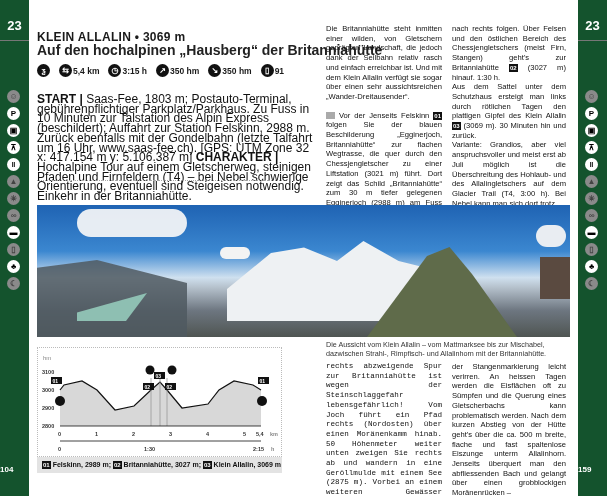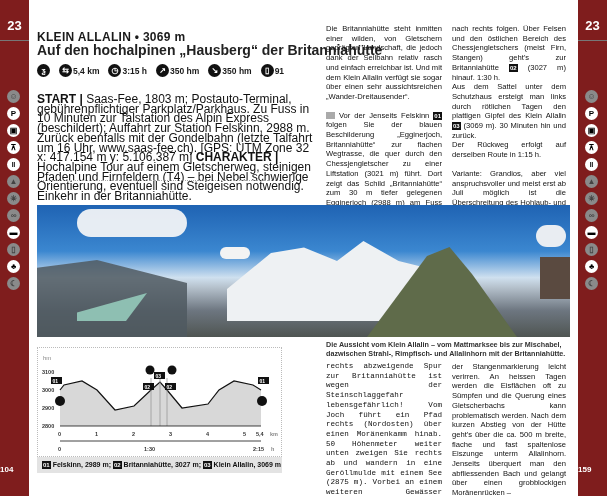--- a/index.html
+++ b/index.html
@@ -1,19 +1,19 @@
 <!DOCTYPE html>
 <html><head>
 <meta charset="utf-8">
 <style>
   * { box-sizing: border-box; margin: 0; padding: 0; }
   html, body { width: 607px; height: 496px; overflow: hidden; background: #ffffff; }
   body { position: relative; font-family: "Liberation Sans", sans-serif; color: #1a1a1a; }
 
-  .edge { position: absolute; top: 0; width: 29px; height: 496px; background: #7f1d1d; }
+  .edge { position: absolute; top: 0; width: 29px; height: 496px; background: #14532d; }
   .edge.left { left: 0; }
   .edge.right { right: 0; width: 29px; }
   .edge .tour-num { position: absolute; top: 18px; width: 100%; text-align: center; color: #fff; font-weight: bold; font-size: 13px; }
   .edge .rule { position: absolute; top: 40px; left: 0; width: 100%; height: 1px; background: #777; }
   .edge .pagenum { position: absolute; top: 465px; width: 100%; color: #fff; font-size: 8px; font-weight: bold; }
   .edge .icons { position: absolute; top: 90px; left: 7px; display: flex; flex-direction: column; gap: 4px; }
   .edge .icons .ic { width: 13px; height: 13px; border-radius: 50%; background: #fff; color: #000; font-size: 8px; font-weight: bold; line-height: 13px; text-align: center; }
   .edge .icons .ic.dim { background: #8a8a8a; color: #444; }
 
   .title { position: absolute; left: 37px; top: 18px; font-size: 12px; font-weight: bold; letter-spacing: 0.3px; margin-top: 12px; }
@@ -41,21 +41,21 @@
   .photo .snow { position: absolute; left: 190px; top: 36px; width: 220px; height: 80px; background: #eef1f3;
     clip-path: polygon(0 60%, 20% 15%, 35% 8%, 50% 25%, 62% 0, 78% 25%, 100% 40%, 100% 100%, 0 100%); }
   .photo .peak { position: absolute; left: 330px; top: 42px; width: 150px; height: 90px; background: #5f6b4a;
     clip-path: polygon(0 100%, 40% 10%, 55% 0, 70% 30%, 100% 100%); }
   .photo .rightrock { position: absolute; right: 0; top: 52px; width: 30px; height: 42px; background: #5a4a40; }
   .photo .lake { position: absolute; left: 40px; top: 88px; width: 70px; height: 28px; background: #8ebfb2;
     clip-path: polygon(0 70%, 100% 0, 70% 100%, 0 100%); }
   .photo .leftmnt { position: absolute; left: 0; top: 55px; width: 150px; height: 77px; background: #4f5960;
     clip-path: polygon(0 10%, 40% 0, 100% 30%, 100% 100%, 0 100%); opacity: 0.85; }
 
-  .caption { position: absolute; left: 326px; top: 340px; width: 244px; font-size: 7.2px; line-height: 9px; font-weight: bold; color: #333; }
+  .caption { position: absolute; left: 326px; top: 340px; width: 244px; font-size: 7.2px; line-height: 9px; font-weight: normal; color: #333; }
 
   .profile { position: absolute; left: 37px; top: 347px; width: 245px; height: 110px; border: 1px dotted #bbb; }
   .profile svg { position: absolute; left: 0; top: 0; }
   .legend { position: absolute; left: 37px; top: 457px; width: 245px; height: 16px; background: #e3e3e3; font-size: 7px; font-weight: bold; line-height: 16px; padding-left: 5px; color: #111; white-space: nowrap; }
 </style>
 </head>
 <body>
 
 <div class="edge left">
   <div class="tour-num">23</div>
@@ -148,21 +148,20 @@
   <p class="tight">
     <span>nach rechts folgen. Über Felsen und den östlichen Bereich des Chessjengletschers (meist Firn, Stangen) geht's zur Britanniahütte</span>
     <span class="wp">02</span>
     <span>(3027 m) hinauf. 1:30 h.</span>
   </p>
   <p class="tight">
     <span>Aus dem Sattel unter dem Schutzhaus ersteigt man links durch rötlichen Tagen den plattigen Gipfel des Klein Allalin</span>
     <span class="wp">03</span>
     <span>(3069 m). 30 Minuten hin und zurück.</span>
   </p>
-  <p>Der Rückweg erfolgt auf derselben Route in 1:15 h.</p>
   <p class="tight">Variante: Grandios, aber viel anspruchsvoller und meist erst ab Juli möglich ist die Überschreitung des Hohlaub- und des Allalingletschers auf dem Glacier Trail (T4, 3:00 h). Bei Nebel kann man sich dort trotz</p>
 </div>
 
 <div class="photo">
   <div class="cloud1"></div>
   <div class="cloud2"></div>
   <div class="cloud3"></div>
   <div class="leftmnt"></div>
   <div class="lake"></div>
   <div class="snow"></div>

